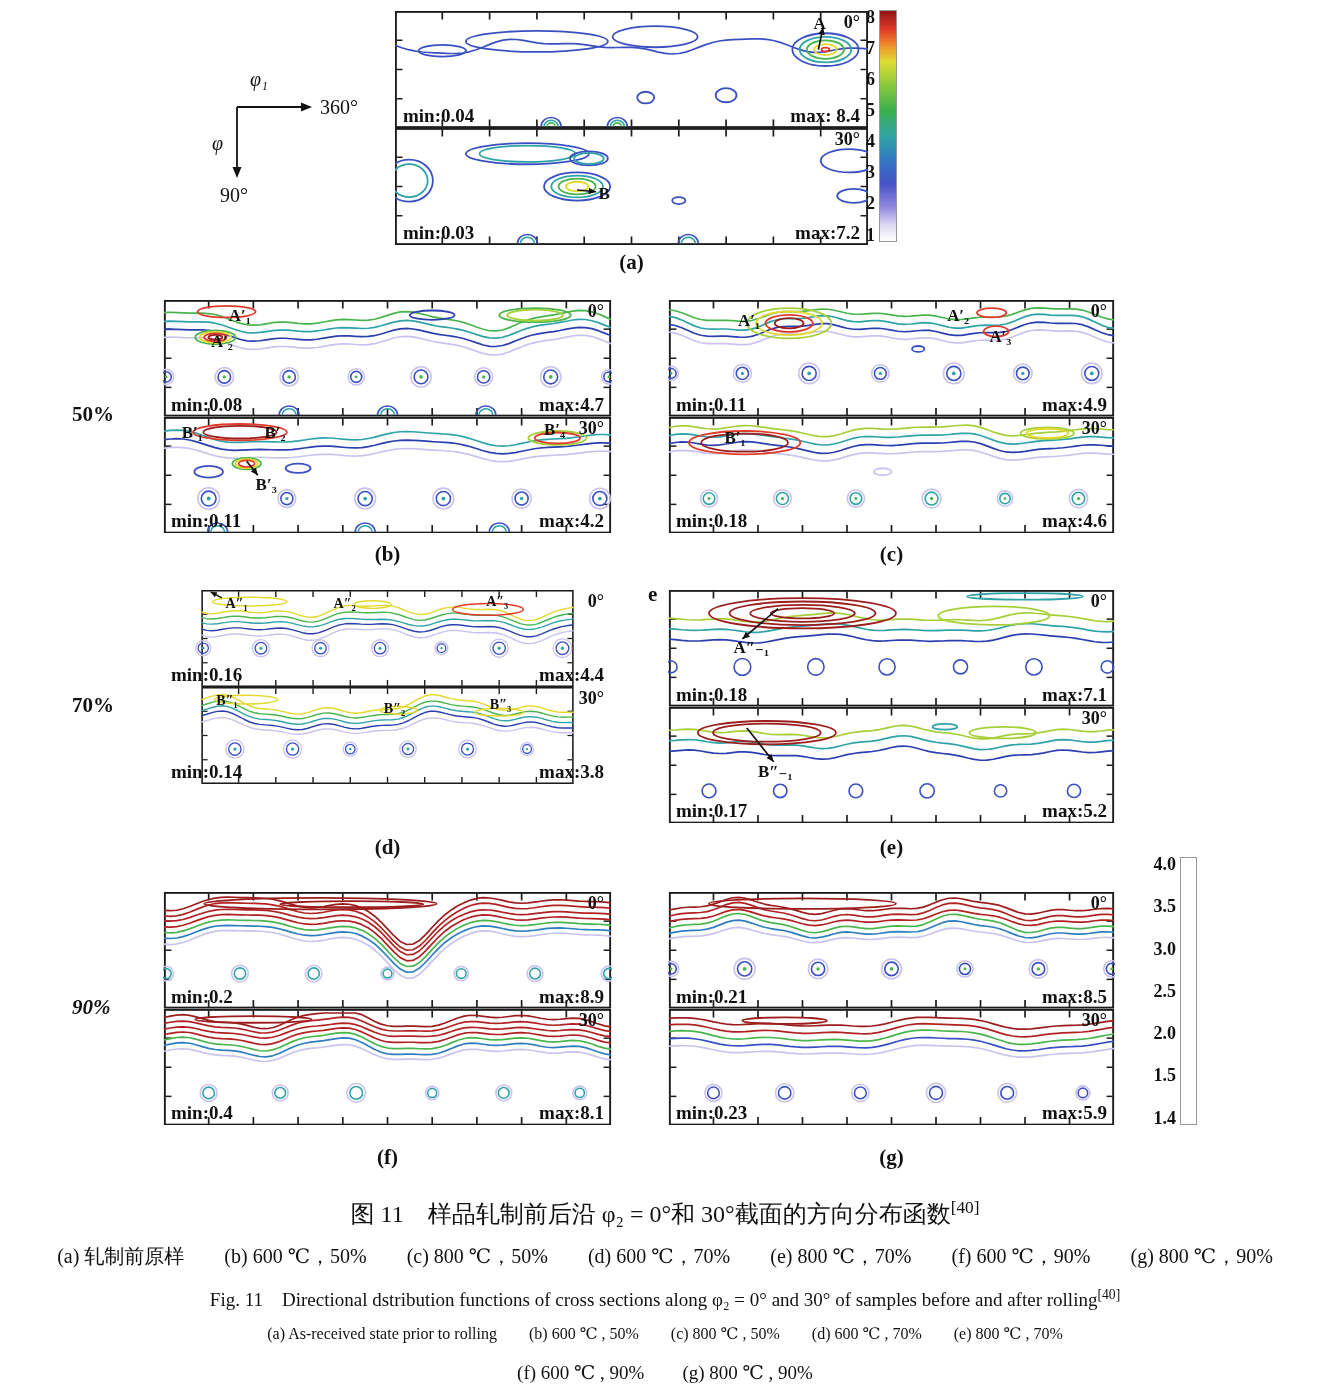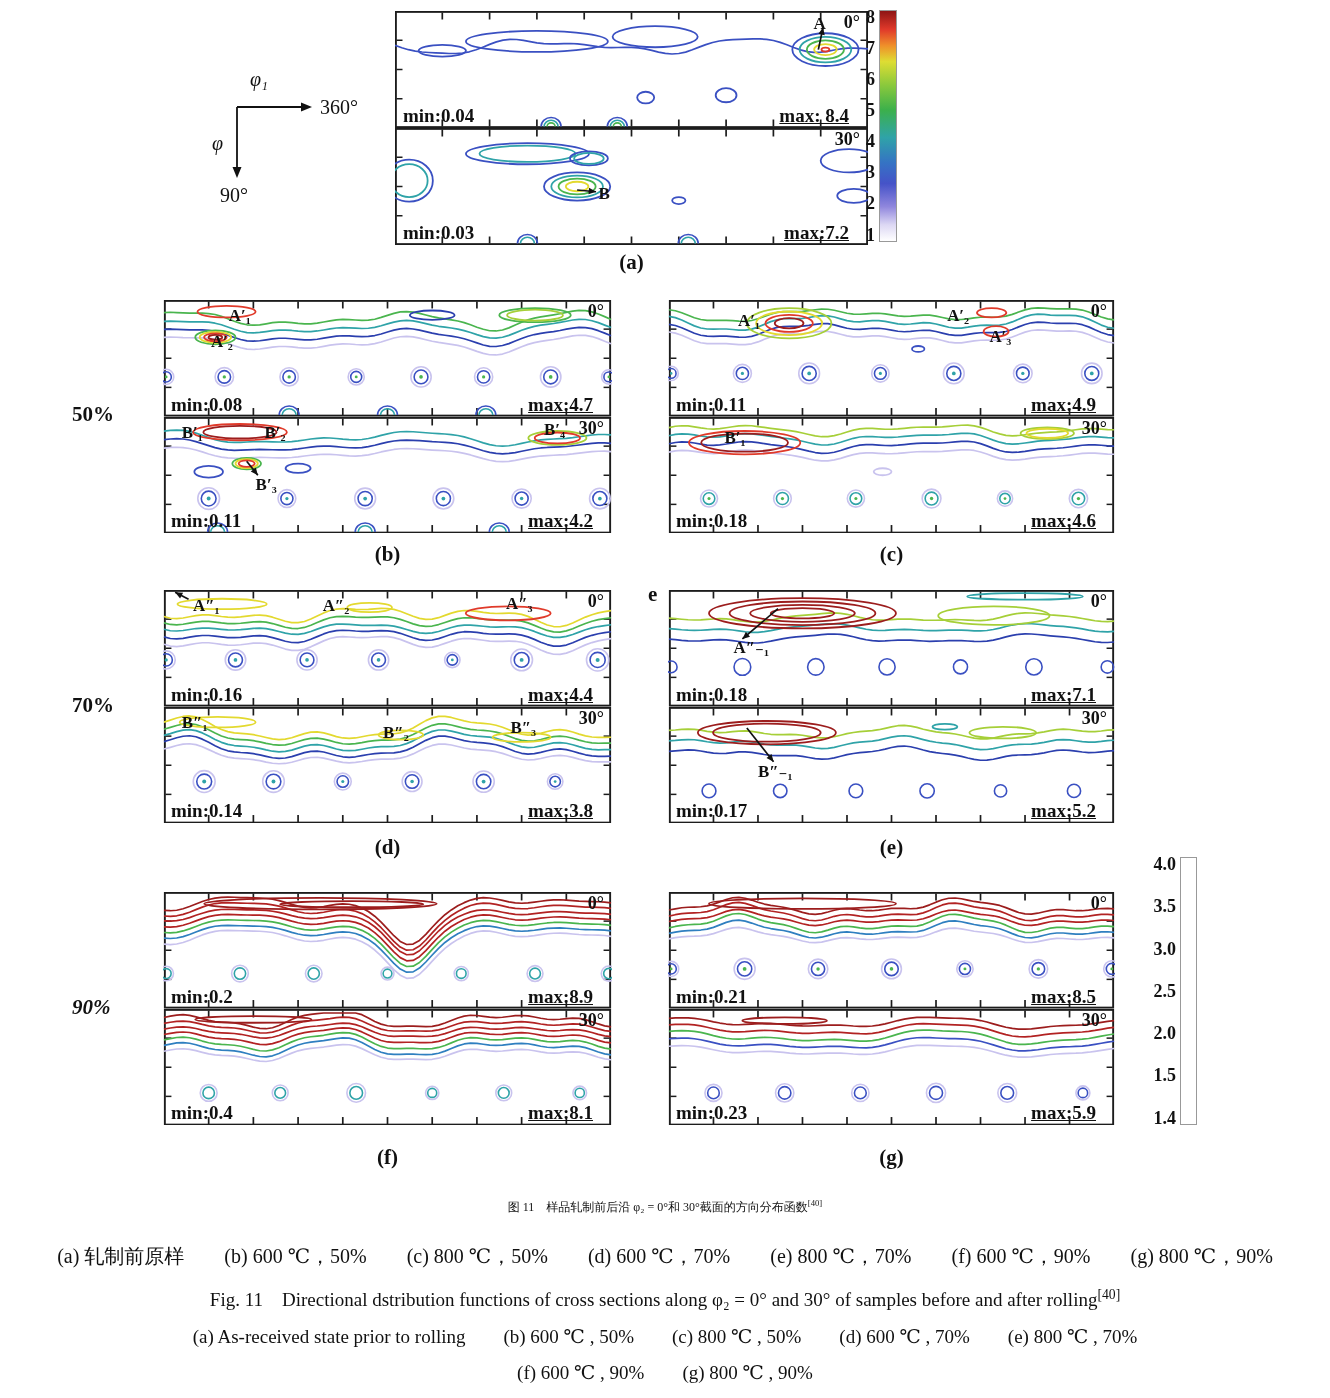--- a/index.html
+++ b/index.html
@@ -4,41 +4,41 @@
 <style>
   html,body{margin:0;padding:0;background:#ffffff;}
   .fig{position:relative;width:1330px;height:1398px;background:#fff;
        font-family:"Liberation Serif","DejaVu Serif",serif;color:#111;overflow:hidden;}
   .panel{position:absolute;}
   .subpanel{position:absolute;left:0;width:100%;height:50%;}
   .subpanel svg{position:absolute;left:0;top:0;width:100%;height:100%;}
   .subpanel svg text{font:700 17px "Liberation Serif","DejaVu Serif",serif;}
   .corner{position:absolute;font-weight:700;font-size:19px;line-height:1;z-index:3;}
   .corner.min{left:8px;bottom:3px;}
-  .corner.max{right:19px;bottom:3px;text-decoration:underline;}
+  .corner.max{right:8px;bottom:3px;}
   .corner.angle{right:8px;top:2px;font-size:18px;}
   .panel-letter{position:absolute;text-align:center;font-size:21px;font-weight:600;}
   .row-label{position:absolute;width:85px;text-align:left;font-size:21px;font-weight:700;}
   .stray-e{position:absolute;font-size:21px;font-weight:700;}
   .cbar{position:absolute;display:flex;align-items:stretch;}
   .cb-labels{display:flex;flex-direction:column;justify-content:space-between;
              text-align:right;font-size:18px;font-weight:700;line-height:0.8;padding-right:4px;}
   .cb-bar{width:16px;border:1px solid #999;}
   .cb-bar-top{background:linear-gradient(to top,#ffffff 0%,#ddd8f4 7%,#8f86dd 15%,#4553c8 25%,
       #3573c4 34%,#2fa3a8 45%,#3cb04b 57%,#8cc93c 68%,#dedd33 78%,#ef8f2a 85%,#e0392a 92%,#8e1515 100%);}
   .cb-bar-bottom{background:linear-gradient(to top,#ffffff 0%,#d9d3f2 10%,#7f76d8 22%,#3f51c0 33%,
       #3a7fc0 42%,#2fa3a8 52%,#3eb04d 63%,#7fc63c 72%,#c8d934 80%,#e8e030 86%,#ef7f28 91%,#dd3226 95%,#9e1616 100%;);}
   .legend-svg{position:absolute;}
   .legend-svg text{font-family:"Liberation Serif","DejaVu Serif",serif;fill:#111;}
   .cap{position:absolute;left:0;width:100%;text-align:center;}
   .cap sup{font-size:0.72em;}
-  .cap-zh-title{top:1198px;font-size:12px;}
+  .cap-zh-title{top:1198px;font-size:24px;}
   .cap-zh-sub{top:1243px;font-size:20px;}
   .cap-en-title{top:1287px;font-size:19px;}
-  .cap-en-sub1{top:1324px;font-size:19px;}
+  .cap-en-sub1{top:1324px;font-size:16px;}
   .cap-en-sub2{top:1360px;font-size:19px;}
 </style>
 </head>
 <body>
 
 <div class="fig">
 
   <svg class="legend-svg" style="left:200px;top:60px;" width="180" height="150" viewBox="0 0 180 150">
     <text x="50" y="26" font-size="20" font-style="italic">φ₁</text>
     <line x1="37" y1="47" x2="104" y2="47" stroke="#111" stroke-width="1.8"></line>
@@ -454,21 +454,21 @@
           <circle cx="411.24" cy="81.89999999999999" r="1.6555224138061702" fill="#4ab54e" stroke="none"></circle>
           <text x="55.875" y="14.04" dominant-baseline="hanging" fill="#111">B′₁</text>
         </svg>
       <span class="corner angle">30°</span>
       <span class="corner min">min:0.18</span>
       <span class="corner max">max:4.6</span>
     </div>
   </div>
   <span class="panel-letter" style="left:668px;top:542px;width:447px;">(c)</span>
 
-  <div class="panel" style="left:163px;top:590px;width:449px;height:233px">
+  <div class="panel" style="left:163px;top:590px;width:449px;height:194px">
     <div class="subpanel" style="top:0">
       <svg viewBox="0 0 449 117">
           <rect x="0.9" y="0.9" width="447.2" height="115.2" fill="#fff" stroke="#1c1c1c" stroke-width="1.9"></rect>
           <line x1="44.9" y1="1.5" x2="44.9" y2="8.5" stroke="#1c1c1c" stroke-width="1.7"></line>
           <line x1="44.9" y1="115.5" x2="44.9" y2="108.5" stroke="#1c1c1c" stroke-width="1.7"></line>
           <line x1="89.8" y1="1.5" x2="89.8" y2="8.5" stroke="#1c1c1c" stroke-width="1.7"></line>
           <line x1="89.8" y1="115.5" x2="89.8" y2="108.5" stroke="#1c1c1c" stroke-width="1.7"></line>
           <line x1="134.7" y1="1.5" x2="134.7" y2="8.5" stroke="#1c1c1c" stroke-width="1.7"></line>
           <line x1="134.7" y1="115.5" x2="134.7" y2="108.5" stroke="#1c1c1c" stroke-width="1.7"></line>
           <line x1="179.6" y1="1.5" x2="179.6" y2="8.5" stroke="#1c1c1c" stroke-width="1.7"></line>

